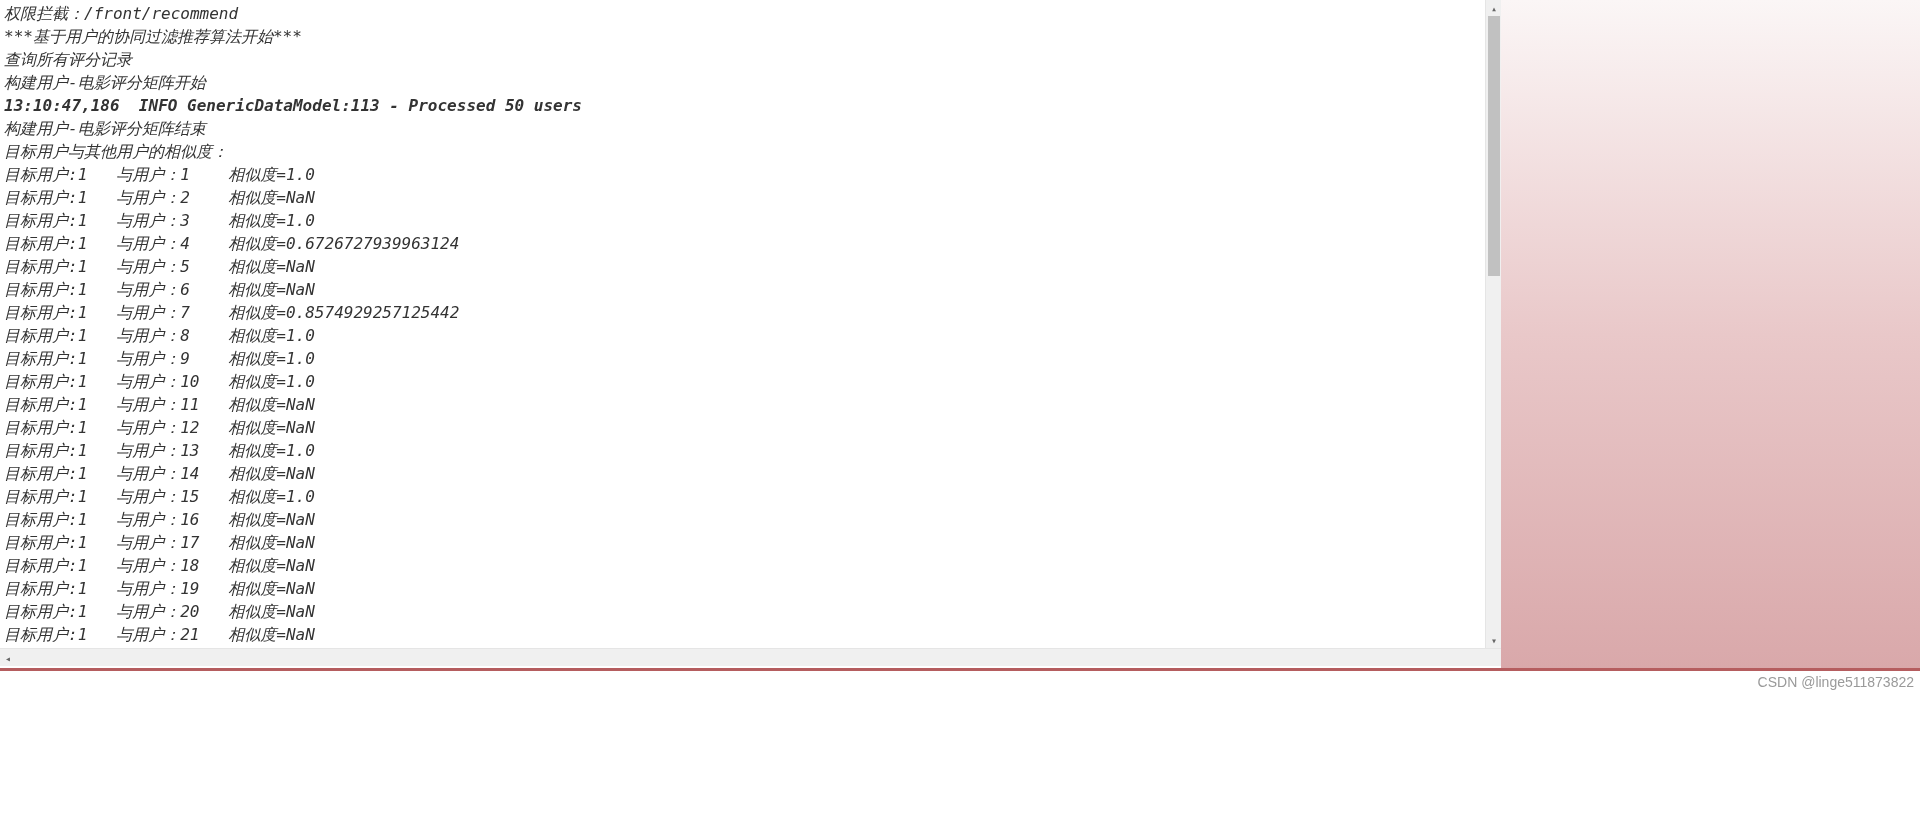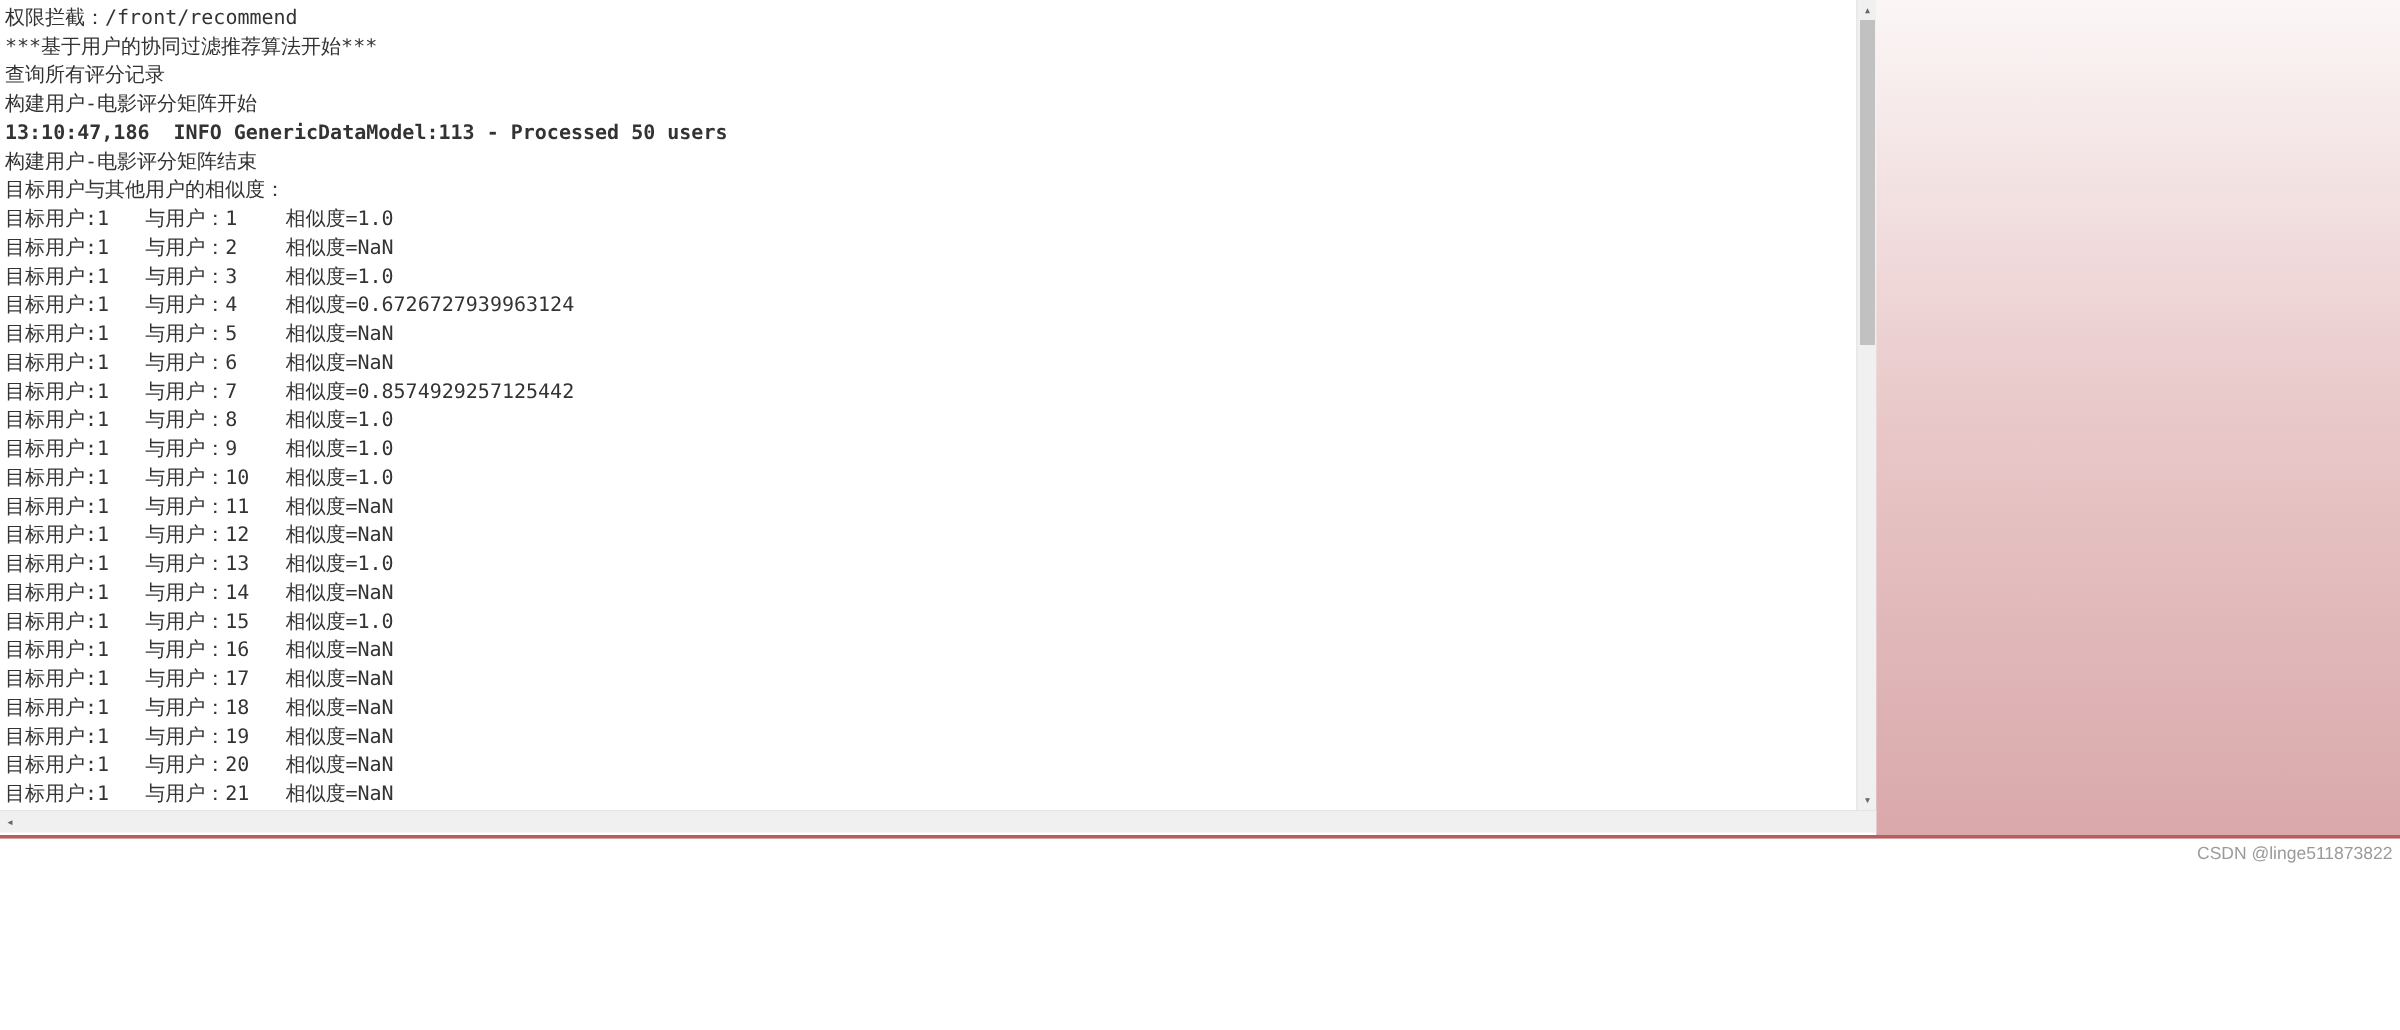--- a/index.html
+++ b/index.html
@@ -21,20 +21,21 @@
       position: absolute;
       top: 0;
       left: 0;
       width: 1501px;
       height: 692px;
       background: #fff;
       padding: 2px 4px;
       line-height: 23px;
       white-space: pre;
       overflow: hidden;
+      font-style: italic;
     }
     .console-line {
       font-family: Consolas, "Microsoft YaHei", monospace;
       font-size: 16px;
       color: #333;
     }
     .bold {
       font-weight: bold;
     }
     .vert-scrollbar {

